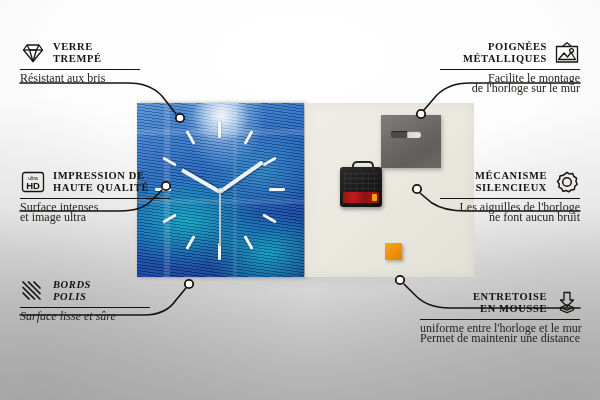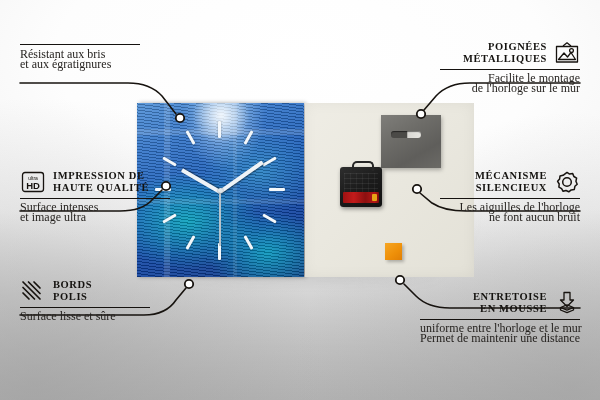--- a/index.html
+++ b/index.html
@@ -185,43 +185,57 @@
 
       <path d="M580,211 L466,211 Q444,211 432,203 L420,193"></path>
       <circle cx="417" cy="189" r="4.2" fill="#ffffff" stroke="#17130f" stroke-width="1.8"></circle>
 
       <path d="M580,308 L450,308 Q428,308 416,296 L404,284"></path>
       <circle cx="400" cy="280" r="4.2" fill="#ffffff" stroke="#17130f" stroke-width="1.8"></circle>
     </g>
   </svg>
 
   <div class="callout left" style="left:20px;top:41px;width:120px;">
+    <div class="co-head">
+      <svg class="ico" viewBox="0 0 26 24">
+        <g fill="none" stroke="#17130f" stroke-width="1.3" stroke-linejoin="round">
+          <path d="M3.5,9 L7,4 L19,4 L22.5,9 L13,20.5 Z"></path>
+          <path d="M3.5,9 L22.5,9"></path>
+            <path d="M7,4 L9.6,9 L13,20.5"></path>
+            <path d="M19,4 L16.4,9 L13,20.5"></path>
+          <path d="M9.6,9 L16.4,9"></path>
+        </g>
+      </svg>
+      <div>
+        <div class="co-title">VERRE</div>
+        <div class="co-title">TREMPÉ</div>
+      </div>
+    </div>
     <div class="co-rule"></div>
     <div class="co-desc">Résistant aux bris</div>
-    <div class="co-desc">et aux égratignures</div>
   </div>
 
   <div class="callout left" style="left:20px;top:170px;width:150px;">
     <div class="co-head">
       <svg class="ico" viewBox="0 0 26 24">
         <rect x="2.5" y="2.5" width="21" height="19" rx="2.5" fill="none" stroke="#17130f" stroke-width="1.3"></rect>
         <text x="13" y="10.4" text-anchor="middle" font-family="Liberation Sans, sans-serif" font-size="5" fill="#17130f">ultra</text>
         <text x="13" y="18.6" text-anchor="middle" font-family="Liberation Sans, sans-serif" font-size="9.5" font-weight="bold" fill="#17130f">HD</text>
       </svg>
       <div>
         <div class="co-title">IMPRESSION DE</div>
         <div class="co-title">HAUTE QUALITÉ</div>
       </div>
     </div>
     <div class="co-rule"></div>
     <div class="co-desc">Surface intenses</div>
     <div class="co-desc">et image ultra</div>
   </div>
 
-  <div class="callout left" style="left:20px;top:279px;width:130px;">
+  <div class="callout left" style="left:20px;top:279px;width:130px;font-style:italic;">
     <div class="co-head">
       <svg class="ico" viewBox="0 0 26 24">
         <g stroke="#17130f" stroke-width="1.7" stroke-linecap="round">
           <path d="M3,3 L20,20"></path>
             <path d="M3,8.5 L14.5,20"></path>
             <path d="M3,14 L9,20"></path>
             <path d="M8.5,3 L20,14.5"></path>
             <path d="M14,3 L20,9"></path>
         </g>
       </svg>

